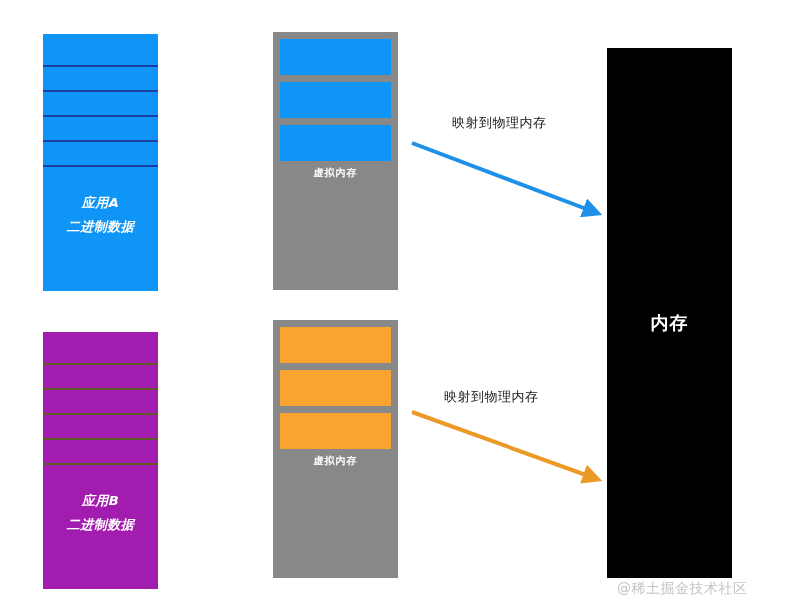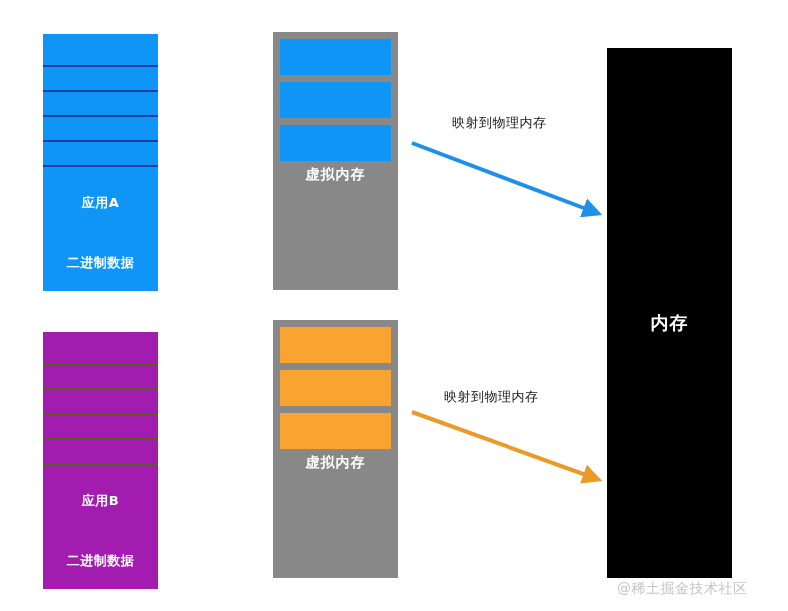--- a/index.html
+++ b/index.html
@@ -41,23 +41,24 @@
   .app-label {
     position: absolute;
     left: 0;
     width: 100%;
     text-align: center;
     color: #ffffff;
     font-size: 13px;
     font-weight: bold;
     line-height: 22px;
     letter-spacing: 0.5px;
+    font-style: italic;
   }
   .app-label.l1 { top: 158px; }
-  .app-label.l2 { top: 182px; margin-top: 36px; }
+  .app-label.l2 { top: 182px; }
 
   
   .vmem-block {
     position: absolute;
     left: 273px;
     width: 125px;
     height: 258px;
     background: #888888;
     box-sizing: border-box;
   }
@@ -76,21 +77,21 @@
   .vmem-page.p2 { top: 50px; }
   .vmem-page.p3 { top: 93px; }
 
   .vmem-label {
     position: absolute;
     left: 0;
     top: 134px;
     width: 100%;
     text-align: center;
     color: #ffffff;
-    font-size: 14px;
+    font-size: 10px;
     font-weight: bold;
     letter-spacing: 1px;
   }
 
   
   #phys-mem {
     position: absolute;
     left: 607px;
     top: 48px;
     width: 125px;

